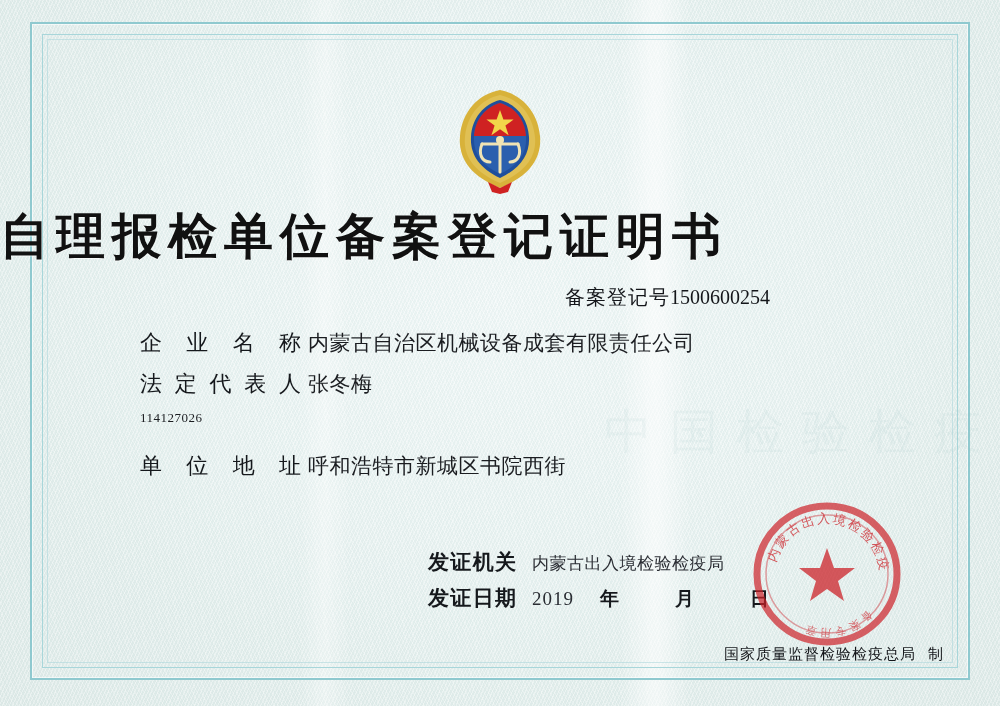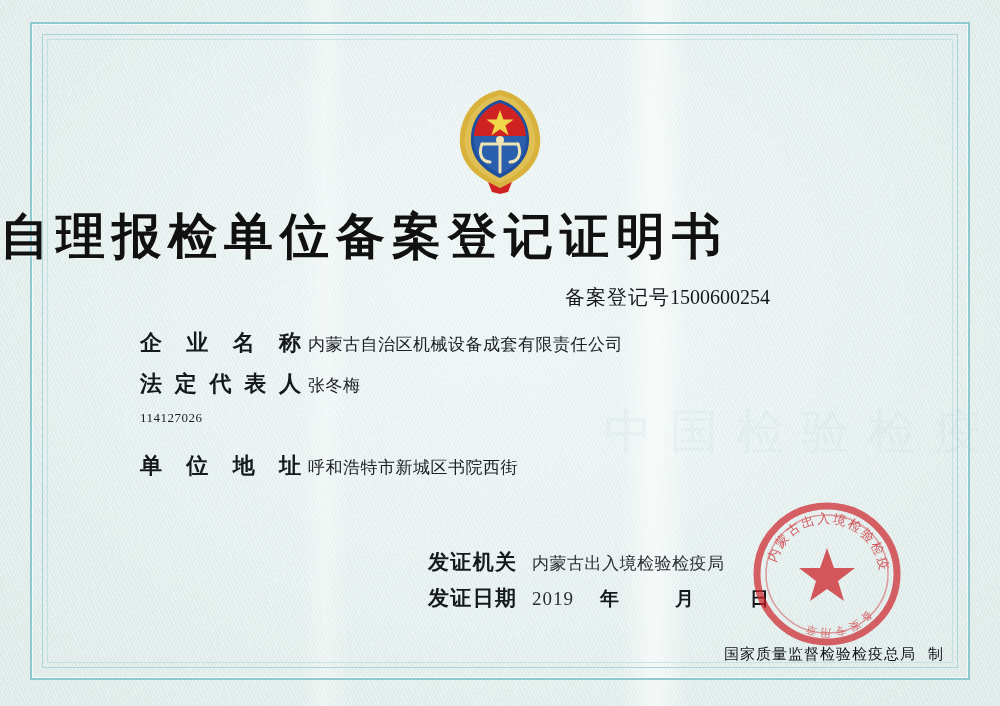--- a/index.html
+++ b/index.html
@@ -110,31 +110,31 @@
   }
   .field-row {
     display: flex;
     align-items: baseline;
     height: 41px;
   }
   .field-label {
     width: 168px;
     font-family: "DejaVu Sans", "Liberation Sans", sans-serif;
     font-size: 22px;
-    font-weight: bold;
+    font-weight: normal;
     color: #15181c;
     letter-spacing: 1px;
     text-align: justify;
     text-align-last: justify;
     padding-right: 6px;
     box-sizing: border-box;
   }
   .field-value {
     font-family: Liberation Mono, monospace;
-    font-size: 17px;
+    font-size: 21px;
     color: #1b1d21;
     letter-spacing: 0.5px;
   }
   .field-value.mono {
     font-family: "Liberation Serif", "DejaVu Serif", serif;
     font-size: 13px;
   }
 
   #issuer-block {
     position: absolute;

